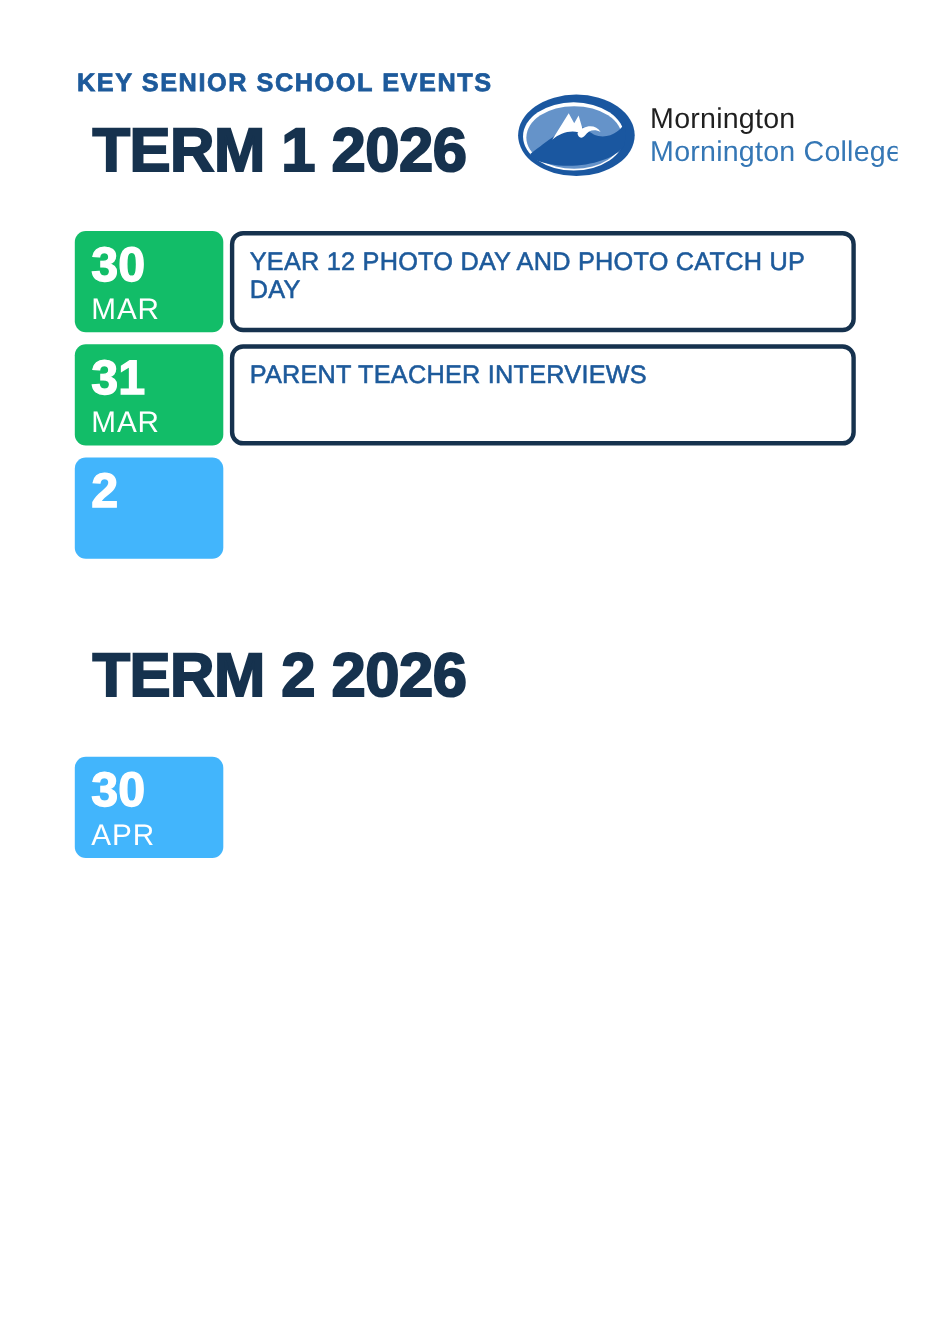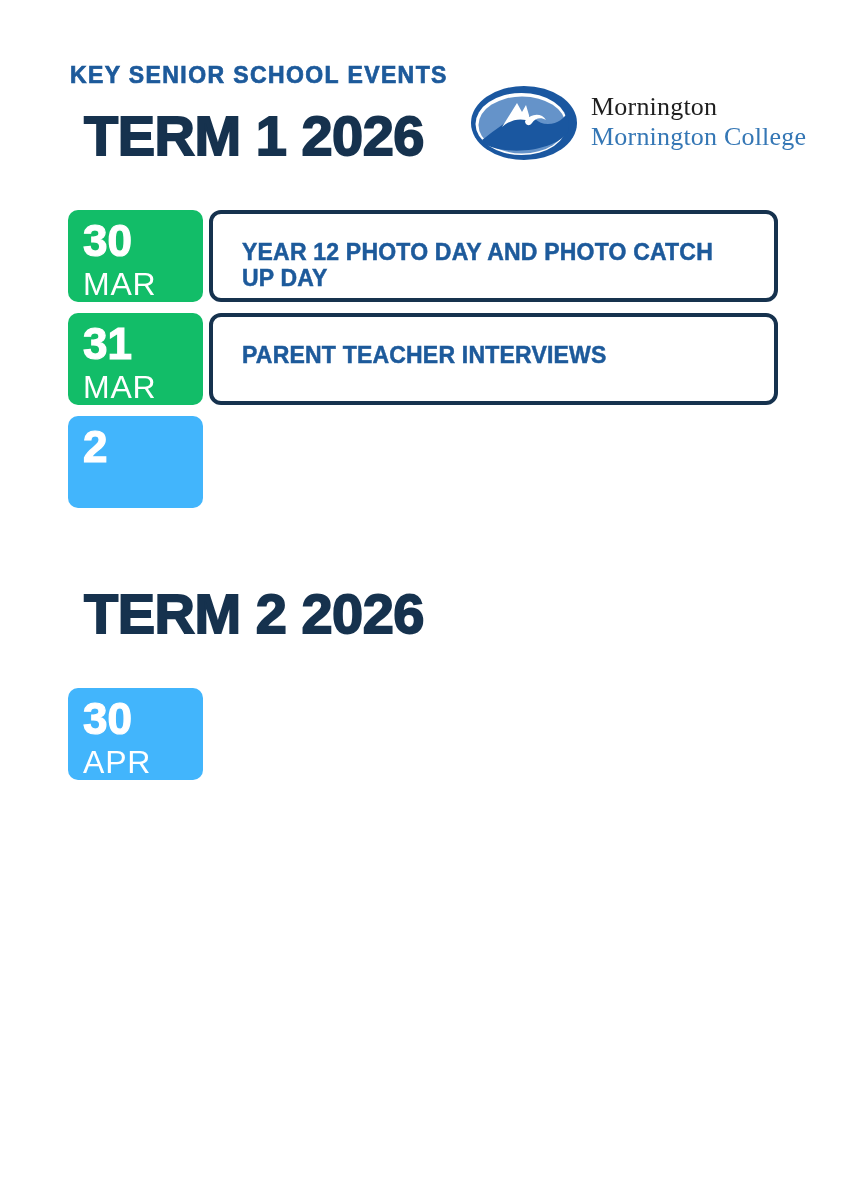--- a/index.html
+++ b/index.html
@@ -44,21 +44,20 @@
     top: 80px;
     width: 112px;
     height: 88px;
   }
   .logo-text {
     position: absolute;
     left: 591px;
     top: 92px;
     line-height: 30px;
     white-space: nowrap;
-    font-family: Liberation Serif, serif;
   }
   .logo-name {
     font-size: 26px;
     color: var(--logo-text-dark, #1f1f1f);
     letter-spacing: 0.2px;
   }
   .logo-subtitle {
     font-size: 26px;
     color: var(--logo-text-blue, #3577b5);
     letter-spacing: 0.2px;
@@ -79,38 +78,38 @@
   }
   .badge-green { background: var(--badge-green, #12bd68); }
   .badge-blue  { background: var(--badge-blue, #42b5fc); }
   .day-number {
     font-size: 44px;
     font-weight: bold;
     line-height: 1.08;
     -webkit-text-stroke: 1.2px #ffffff;
   }
   .month-label {
-    font-size: 32px;
+    font-size: 27px;
     line-height: 1.15;
     letter-spacing: 0.8px;
     margin-top: 1px;
   }
   .event-box {
     flex: 1;
     box-sizing: border-box;
     border: 4px solid var(--navy, #16324e);
     border-radius: 12px;
     background: #ffffff;
     padding: 9px 13px;
   }
   .event-text {
-    margin: 16px;
+    margin: 1px;
     max-width: 510px;
     font-size: 23px;
-    font-weight: bold;
+    font-weight: normal;
     line-height: 1.13;
     letter-spacing: 0.2px;
     color: var(--event-blue, #1d5a9b);
     -webkit-text-stroke: 0.5px var(--event-blue, #1d5a9b);
   }
 </style>
 </head>
 <body>
 
 <div class="page">

